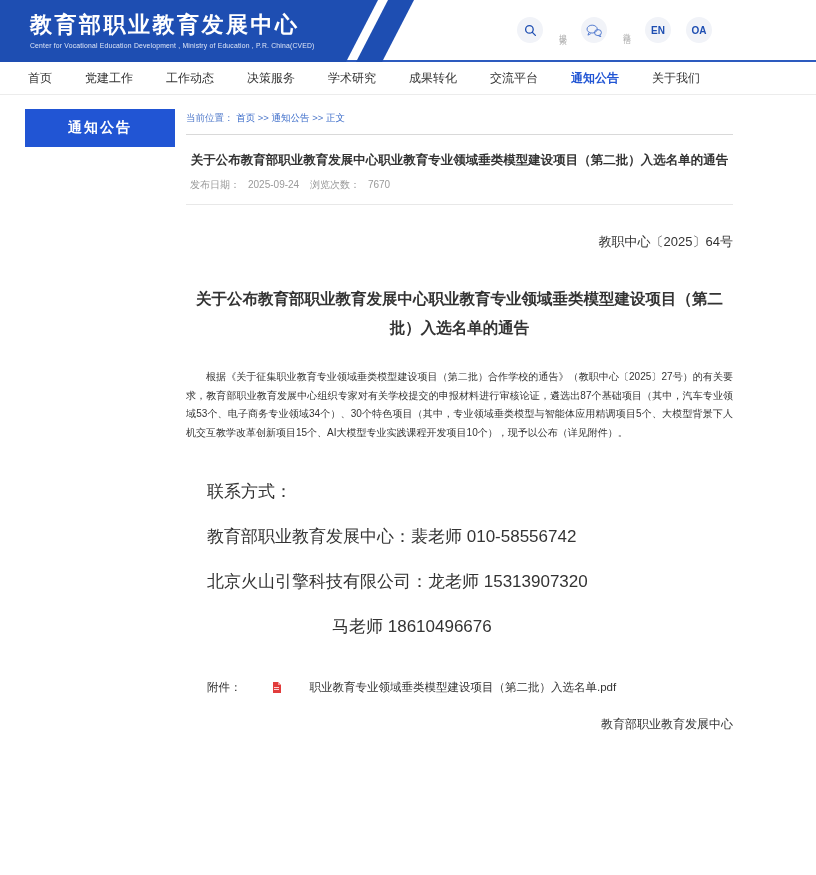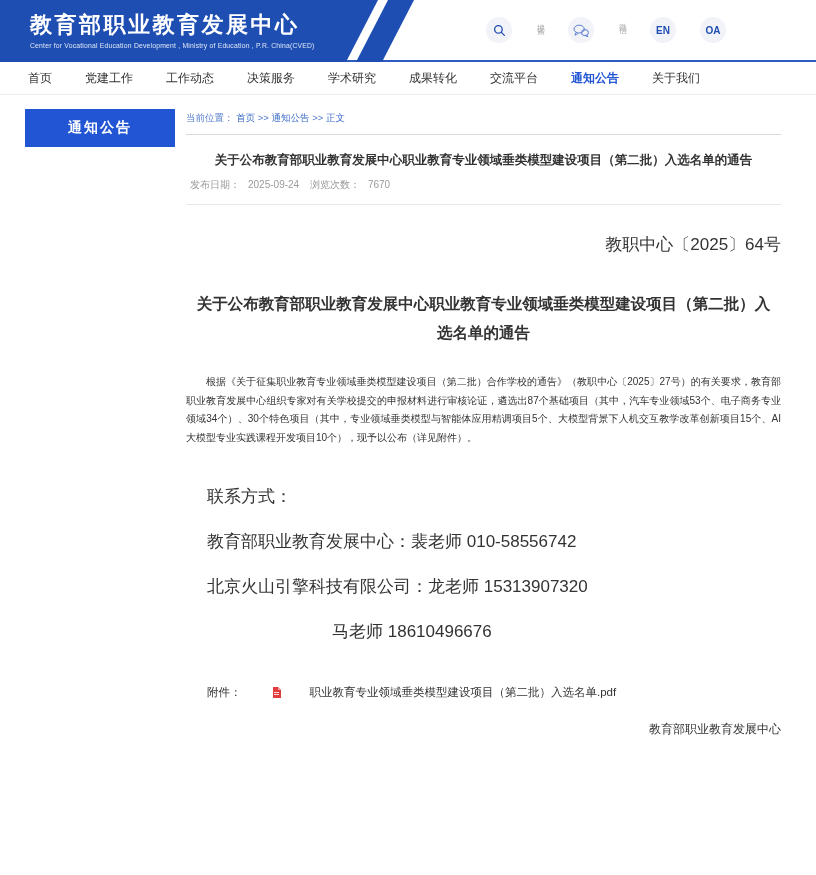--- a/index.html
+++ b/index.html
@@ -14,50 +14,50 @@
     position:absolute; left:0; top:0; width:378px; height:62px; background:#1e4eb2;
     clip-path:polygon(0 0, 100% 0, calc(100% - 32px) 100%, 0 100%);
   }
   .header-stripe {
     position:absolute; left:356px; top:0; width:58px; height:62px; background:#1e4eb2;
     clip-path:polygon(32px 0, 58px 0, 26px 100%, 0 100%);
   }
   .logo { position:absolute; left:30px; top:11px; z-index:2; }
   .logo-title { color:#fff; font-size:22px; font-weight:bold; letter-spacing:2.5px; line-height:1.3; }
   .logo-sub { color:#dfe7f7; font-size:6.8px; margin-top:2px; letter-spacing:0.2px; }
-  .tools { position:absolute; right:90px; top:50%; transform:translateY(-50%); display:flex; align-items:flex-start; gap:24px; z-index:2; }
+  .tools { position:absolute; right:104px; top:50%; transform:translateY(-50%); display:flex; align-items:center; gap:15px; z-index:2; }
   .circle {
     width:26px; height:26px; border-radius:50%; background:#f1f3f8;
     display:flex; align-items:center; justify-content:center;
     color:#1e4eb2; font-size:10px; font-weight:bold; cursor:pointer;
   }
   .vlabel { font-size:8px; color:#b0b0b0; writing-mode:vertical-lr; letter-spacing:3px; line-height:1; }
   
   .nav {
     display:flex; align-items:center; gap:33px; height:33px; padding-left:28px;
     background:#fff; border-bottom:1px solid #ececec; font-size:12px; color:#333;
   }
   .nav-item { cursor:pointer; white-space:nowrap; }
   .nav-item.active { color:#2155d4; font-weight:bold; }
   
   .main { display:flex; margin-top:14px; }
   .aside { width:150px; margin-left:25px; flex-shrink:0; }
   .side-box {
     background:#2155d4; color:#fff; font-size:14px; font-weight:bold;
     height:38px; display:flex; align-items:center; justify-content:center; letter-spacing:2px; cursor:pointer;
   }
-  .content { flex:1; margin-left:11px; margin-right:35px; }
+  .content { flex:1; margin-left:11px; margin-right:83px; }
   .breadcrumb { font-size:9.5px; color:#4d77c9; padding-top:3px; }
   .breadcrumb .crumb { color:#3a6bc9; cursor:pointer; }
   .rule1 { border:none; border-top:1px solid #d9d9d9; margin-top:9px; }
   .rule2 { border:none; border-top:1px solid #e8e8e8; margin-top:12px; }
   .list-title { margin-top:17px; text-align:center; font-weight:bold; font-size:12.5px; color:#333; }
   .meta { margin-top:9px; text-align:left; font-size:10px; color:#9a9a9a; }
   .meta span { margin:0 4px; }
-  .doc-number { margin-top:28px; text-align:right; font-size:17px; color:#333; }
+  .doc-number { margin-top:28px; text-align:right; font-size:13px; color:#333; }
   .article-title {
     margin-top:34px; text-align:center; font-size:15.5px; font-weight:bold;
     color:#333; line-height:1.85; padding:0 4px;
   }
   .body-text { margin-top:26px; font-size:10px; line-height:1.85; text-align:justify; }
   .body-text p { text-indent:2em; }
   .contact { margin-top:38px; font-size:17px; padding-left:21px; }
   .contact div { margin-top:0; }
   .contact div + div { margin-top:22px; }
   .contact .indent { padding-left:125px; }

